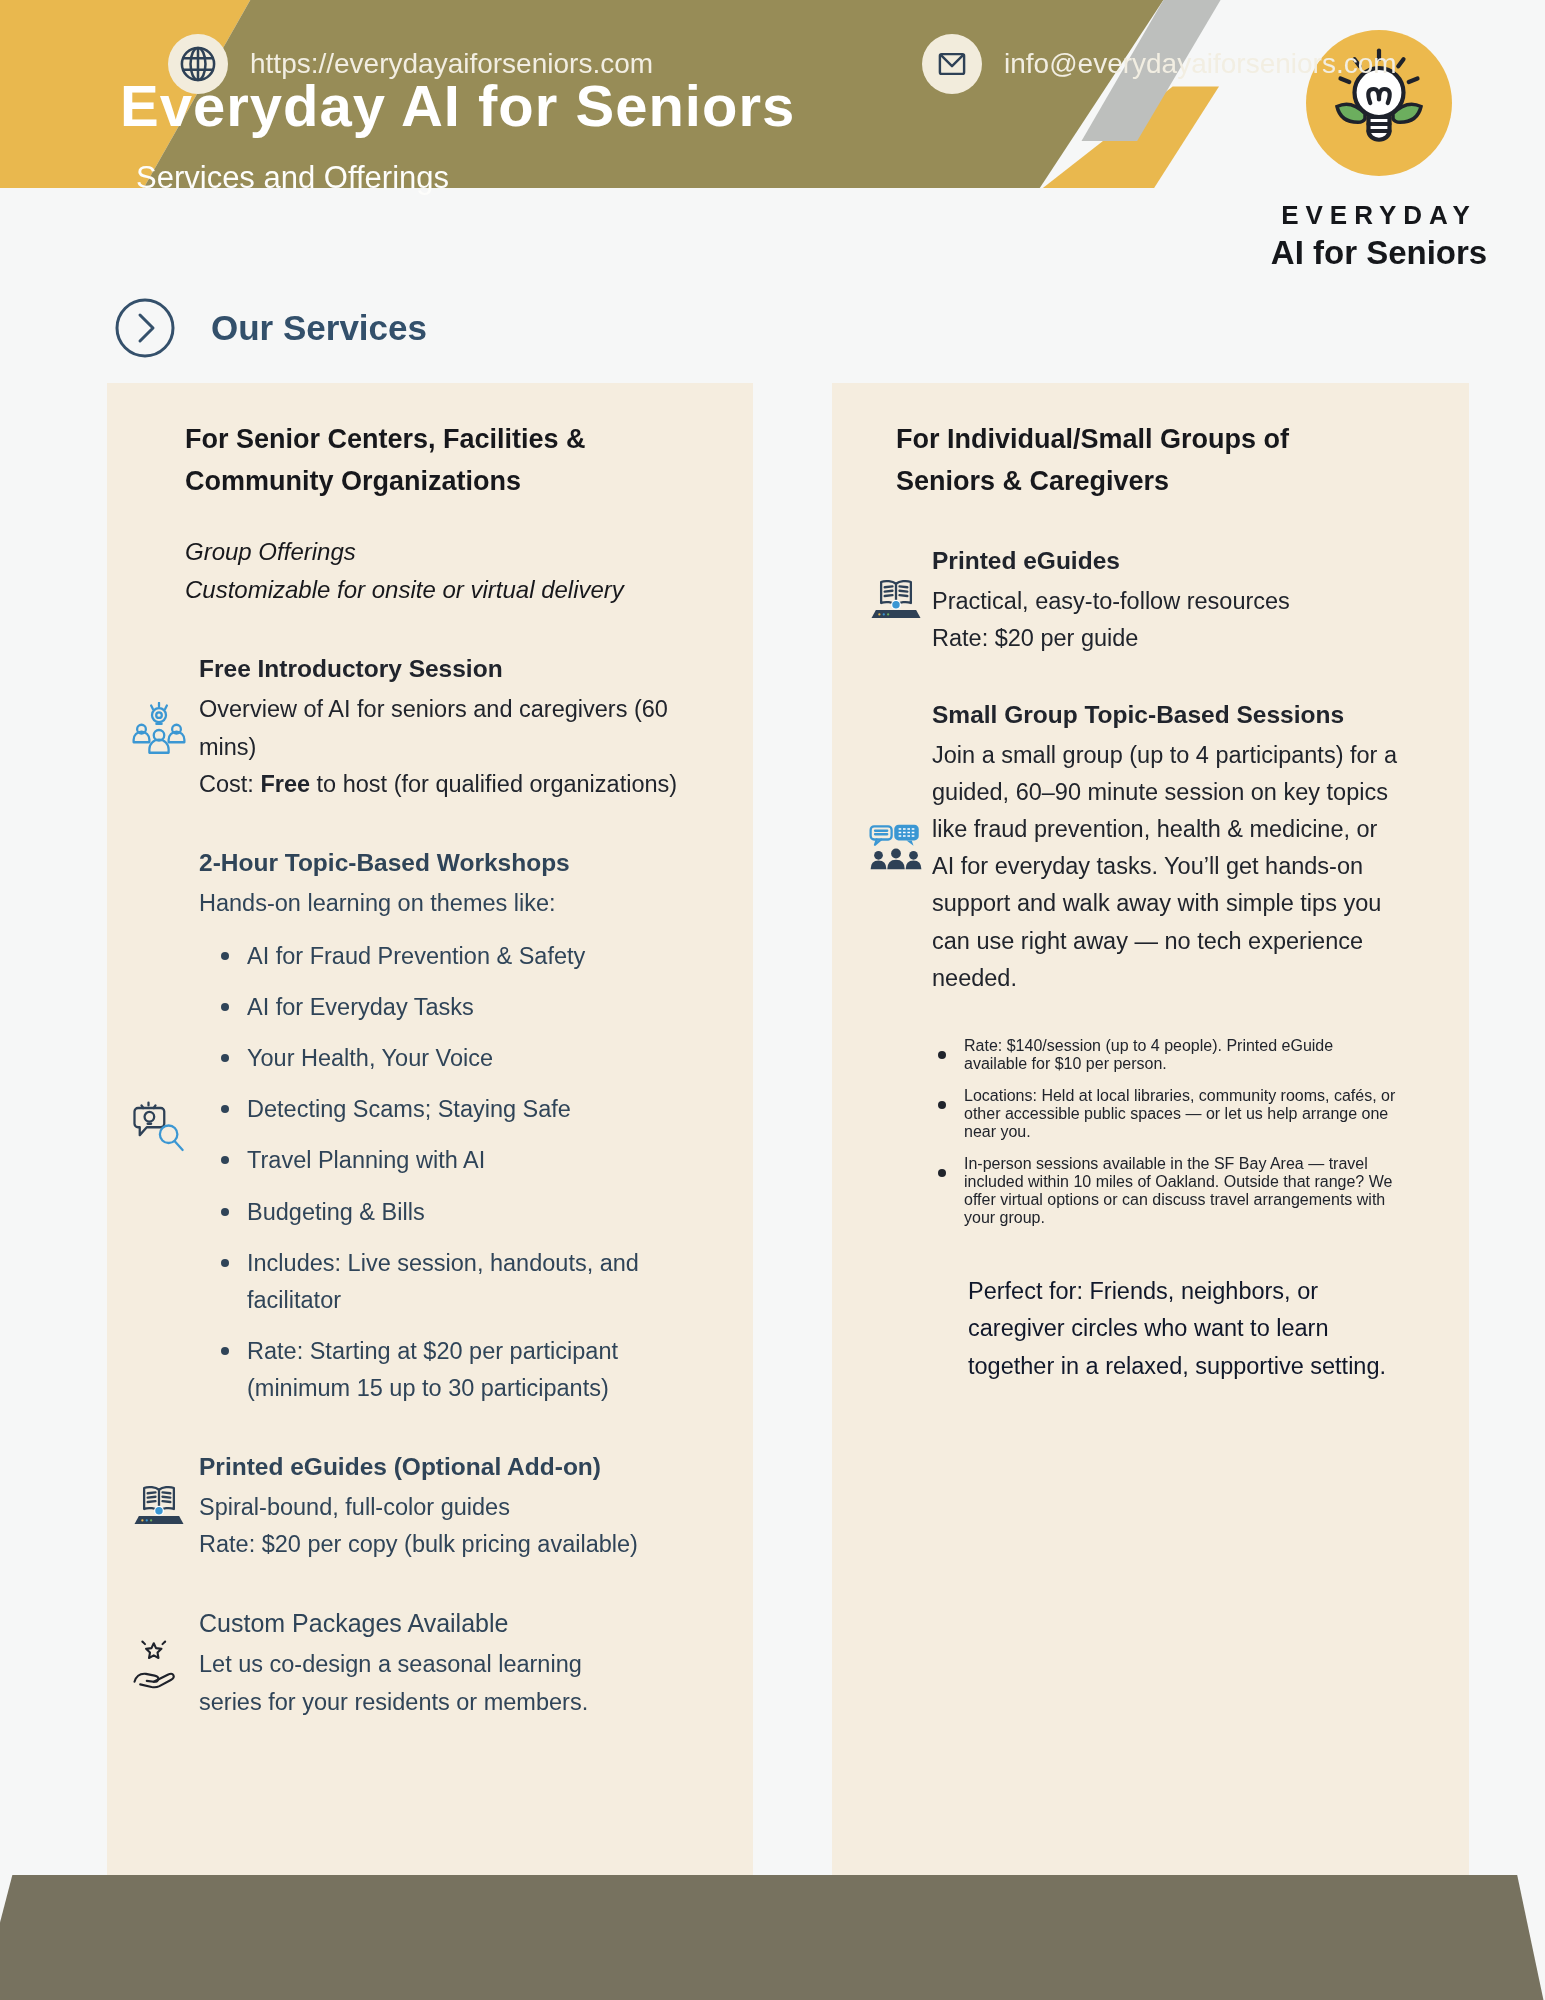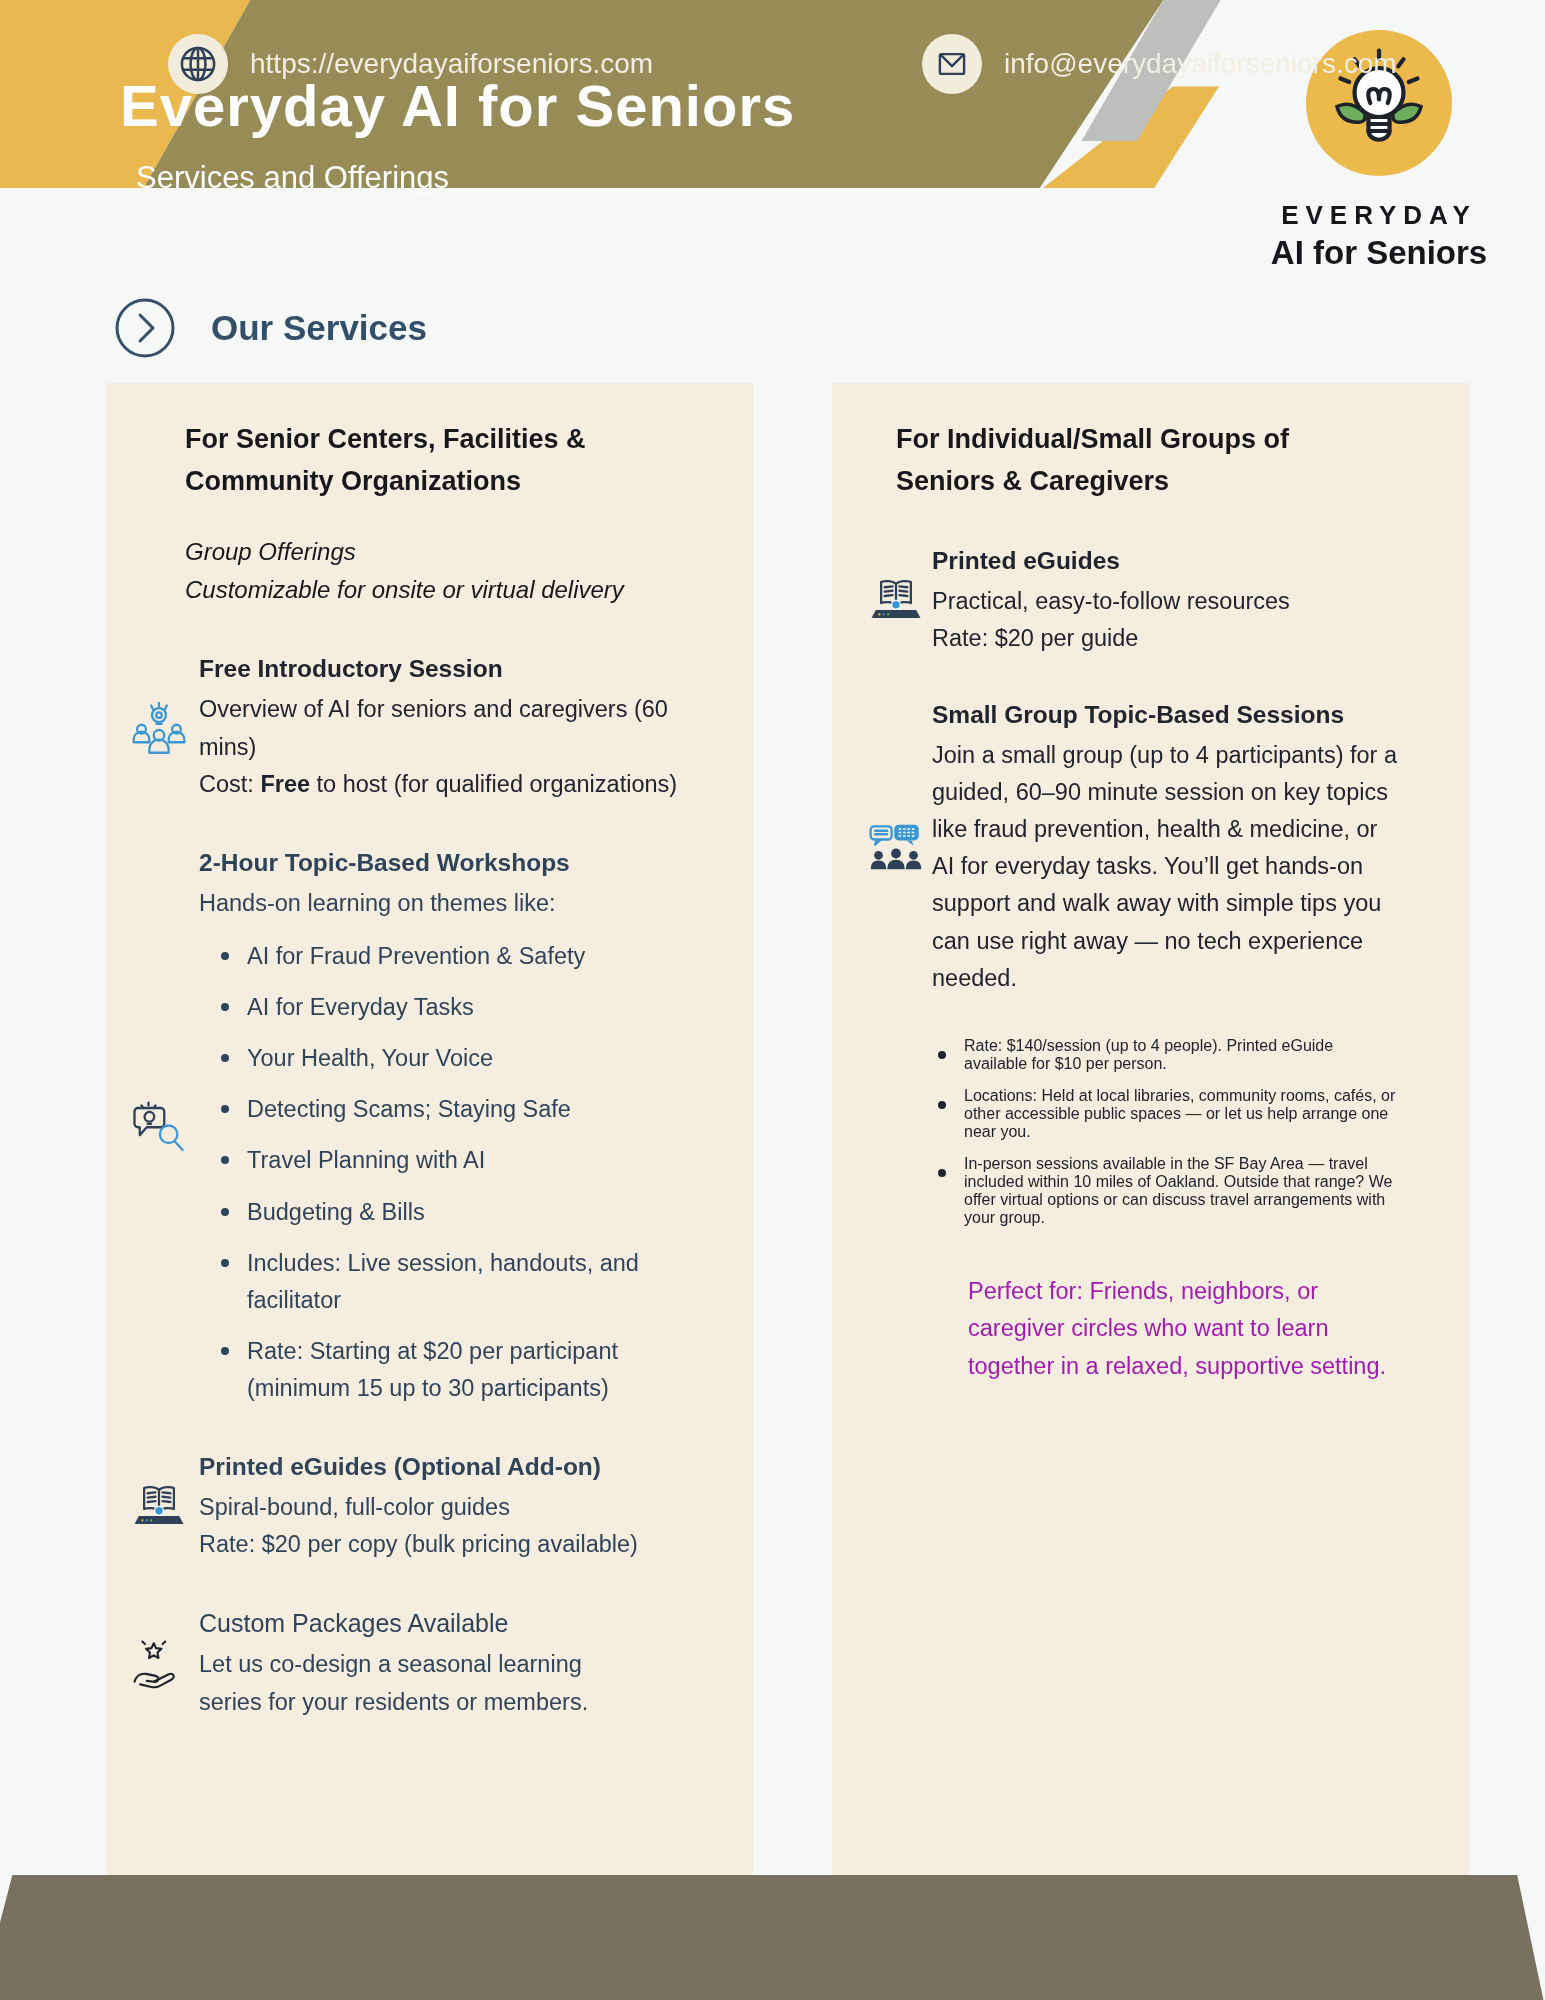--- a/index.html
+++ b/index.html
@@ -44,21 +44,21 @@
   .panel-right .item .ic { margin-right:8px; }
   .item .ic svg { width:56px; height:56px; display:block; }
   .item-body { flex:1; }
   .item-body h4 { font-size:24.5px; font-weight:700; margin-bottom:8px; }
   .item-body p, .item-body li { font-size:23.5px; line-height:1.58; }
   .ink   { color:#20242C; }
   .slate { color:#2F4458; }
   .blist { list-style:none; margin:16px 0 0 22px; }
   .blist li { position:relative; padding-left:26px; margin-top:14px; }
   .blist li::before { content:""; position:absolute; left:0; top:14px; width:8px; height:8px; border-radius:50%; background:currentColor; }
-  .closing { margin:46px 0 0 100px; font-size:23.5px; line-height:1.6; color:#a21caf; max-width:470px; }
+  .closing { margin:46px 0 0 100px; font-size:23.5px; line-height:1.6; color:#0f172a; max-width:470px; }
   .r-bullets { margin-left:70px; }
   .r-bullets li { max-width:480px; }
   
   .footer { position:absolute; top:1875px; left:0; width:1545px; height:125px; background:#77725F;
             clip-path:polygon(0.8% 0, 98.2% 0, 99.9% 100%, 0 100%, 0 38%); }
   .contact { position:absolute; display:flex; align-items:center; }
   .contact-web   { left:168px; top:34px; }
   .contact-email { left:922px; top:34px; }
   .contact .badge { width:60px; height:60px; border-radius:50%; background:#F2ECDC; display:flex; align-items:center; justify-content:center; }
   .contact a { margin-left:22px; font-size:28px; color:#F2EEE2; text-decoration:none; }

